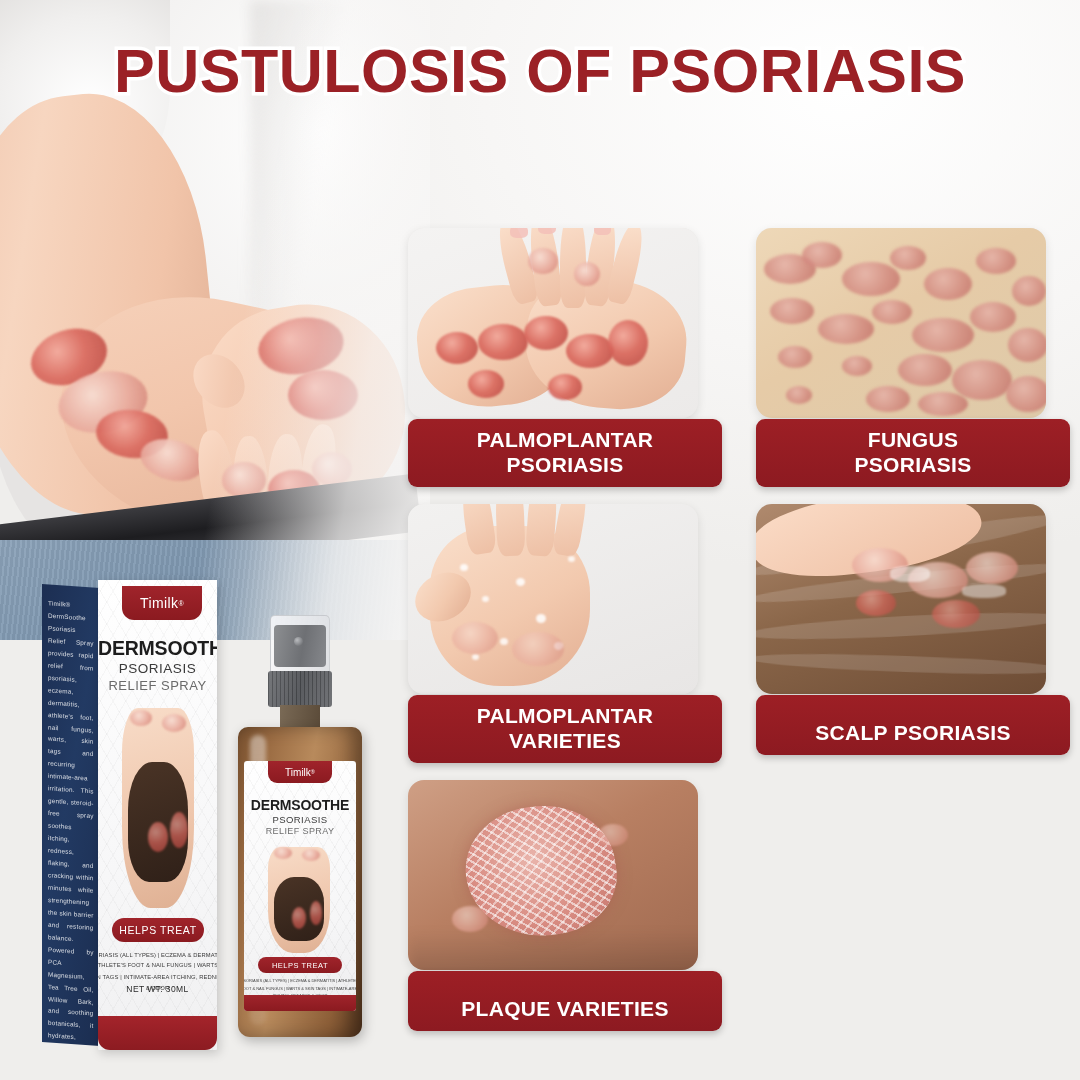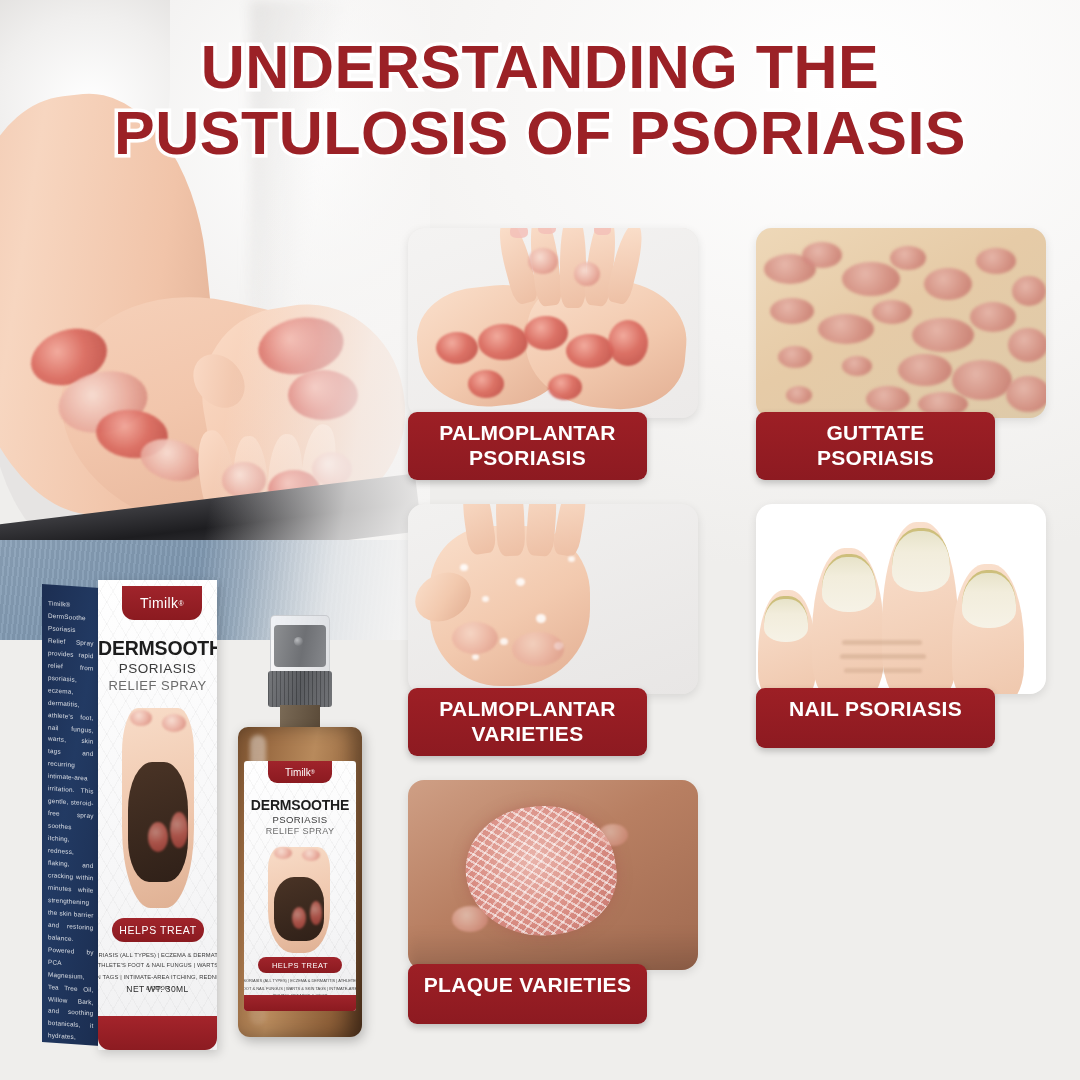--- a/index.html
+++ b/index.html
@@ -133,30 +133,30 @@
   .card{ position:relative; width:290px; height:262px; }
   .card-photo{
     position:absolute; left:0; top:0;
     width:290px; height:190px;
     border-radius:16px;
     overflow:hidden;
     background:#e9e7e5;
     box-shadow:0 3px 10px rgba(0,0,0,.10);
   }
   .card-label{
-    position:absolute; left:0; top:184px;
-    width:239px; min-height:60px;
+    position:absolute; left:0; top:191px;
+    width:314px; min-height:60px;
     background:linear-gradient(180deg,#9d1f25 0%,#8d1a21 100%);
     border-radius:9px;
     color:#fff;
     font-weight:700;
     font-size:21px;
     line-height:1.18;
     letter-spacing:.3px;
-    display:flex; align-items:flex-start; justify-content:center;
+    display:flex; align-items:flex-end; justify-content:center;
     text-align:center;
     padding:9px 6px;
     box-shadow:0 3px 7px rgba(0,0,0,.22);
   }
   .card-label.two-line{ min-height:66px; }
 
   
   .ph{ position:absolute; inset:0; }
   .sp{ position:absolute; border-radius:50%; filter:blur(1px); }
 
@@ -383,21 +383,20 @@
     <div class="patch" style="left:288px; top:370px; width:70px; height:50px;"></div>
     <div class="patch pale" style="left:222px; top:462px; width:44px; height:36px;"></div>
     <div class="patch" style="left:268px; top:470px; width:52px; height:38px;"></div>
     <div class="patch pale" style="left:312px; top:452px; width:40px; height:34px;"></div>
 
     <div class="bgp-belt"></div>
     <div class="bgp-jeans"></div>
   </div>
 
   <div class="title-block">
-    <span class="title-line l1">UNDERSTANDING THE</span>
     <span class="title-line l2">PUSTULOSIS OF PSORIASIS</span>
   </div>
 
   <div class="grid">
 
     <div class="card">
       <div class="card-photo">
         <div class="ph ph-hands">
           <div class="hand-shape" style="left:10px;  top:58px;  width:150px; height:120px; transform:rotate(-6deg);"></div>
           <div class="hand-shape" style="left:118px; top:52px;  width:160px; height:128px; transform:rotate(5deg);"></div>
@@ -445,21 +444,21 @@
           <div class="gt" style="left:86px; top:128px; width:30px; height:20px;"></div>
           <div class="gt" style="left:142px;top:126px; width:54px; height:32px;"></div>
           <div class="gt" style="left:196px;top:132px; width:60px; height:40px;"></div>
           <div class="gt" style="left:250px;top:148px; width:44px; height:36px;"></div>
           <div class="gt" style="left:110px;top:158px; width:44px; height:26px;"></div>
           <div class="gt" style="left:162px;top:164px; width:50px; height:24px;"></div>
           <div class="gt" style="left:30px; top:158px; width:26px; height:18px;"></div>
         </div>
       </div>
       <div class="card-label two-line">
-        <span><span class="nowrap">GUTTATE</span><br><span class="nowrap">PSORIASIS</span></span>
+        <span><span class="nowrap">FUNGUS</span><br><span class="nowrap">PSORIASIS</span></span>
       </div>
     </div>
 
     <div class="card">
       <div class="card-photo">
         <div class="ph ph-palm">
           <div class="hand-shape" style="left:22px; top:22px; width:160px; height:160px; border-radius:38% 42% 48% 44%;"></div>
           <div class="fngr" style="left:56px;  top:-26px; width:28px; height:76px; transform:rotate(-8deg);"></div>
           <div class="fngr" style="left:88px;  top:-34px; width:28px; height:86px; transform:rotate(-2deg);"></div>
           <div class="fngr" style="left:120px; top:-32px; width:28px; height:84px; transform:rotate(4deg);"></div>
@@ -475,41 +474,42 @@
           <div class="sp" style="left:160px;top:52px; width:7px;  height:6px; background:rgba(255,255,255,.8);"></div>
           <div class="patch pale" style="left:44px; top:118px; width:46px; height:32px; opacity:.55;"></div>
           <div class="patch pale" style="left:104px;top:128px; width:52px; height:34px; opacity:.5;"></div>
         </div>
       </div>
       <div class="card-label two-line">
         <span><span class="nowrap">PALMOPLANTAR</span><br><span class="nowrap">VARIETIES</span></span>
       </div>
     </div>
 
-
     <div class="card">
       <div class="card-photo">
-        <div class="ph ph-nails">
-          <div class="nfing" style="left:2px;   top:86px;  width:58px;  height:116px;"></div>
-          <div class="nnail" style="left:8px;   top:92px;  width:44px;  height:46px;"></div>
-          <div class="nfing" style="left:56px;  top:44px;  width:72px;  height:158px;"></div>
-          <div class="nnail" style="left:66px;  top:50px;  width:54px;  height:58px;"></div>
-          <div class="nfing" style="left:126px; top:18px;  width:76px;  height:186px;"></div>
-          <div class="nnail" style="left:136px; top:24px;  width:58px;  height:64px;"></div>
-          <div class="nfing" style="left:196px; top:60px;  width:72px;  height:146px;"></div>
-          <div class="nnail" style="left:206px; top:66px;  width:54px;  height:58px;"></div>
-          <div class="sp" style="left:86px;  top:136px; width:80px; height:5px; background:rgba(190,150,120,.35); border-radius:3px;"></div>
-          <div class="sp" style="left:84px;  top:150px; width:86px; height:5px; background:rgba(190,150,120,.35); border-radius:3px;"></div>
-          <div class="sp" style="left:88px;  top:164px; width:78px; height:5px; background:rgba(190,150,120,.3);  border-radius:3px;"></div>
+        <div class="ph ph-scalp">
+          <div class="hairline" style="left:-10px; top:30px;  width:320px; height:22px; transform:rotate(-10deg);"></div>
+          <div class="hairline" style="left:-10px; top:70px;  width:320px; height:18px; transform:rotate(-6deg);"></div>
+          <div class="hairline" style="left:-10px; top:112px; width:320px; height:20px; transform:rotate(-3deg);"></div>
+          <div class="hairline" style="left:-10px; top:152px; width:320px; height:16px; transform:rotate(2deg);"></div>
+          <div class="thumb" style="left:-4px; top:-8px; width:230px; height:76px; transform:rotate(-7deg);"></div>
+          <div class="patch pale" style="left:96px;  top:44px; width:56px; height:34px; opacity:.75;"></div>
+          <div class="patch pale" style="left:152px; top:58px; width:60px; height:36px; opacity:.7;"></div>
+          <div class="patch pale" style="left:210px; top:48px; width:52px; height:32px; opacity:.7;"></div>
+          <div class="patch" style="left:100px; top:86px; width:40px; height:26px; opacity:.65;"></div>
+          <div class="patch" style="left:176px; top:96px; width:48px; height:28px; opacity:.6;"></div>
+          <div class="sp" style="left:134px; top:62px; width:40px; height:16px; background:rgba(255,255,255,.5); border-radius:40%;"></div>
+          <div class="sp" style="left:206px; top:80px; width:44px; height:14px; background:rgba(255,255,255,.45); border-radius:40%;"></div>
         </div>
       </div>
       <div class="card-label">
-        <span class="nowrap">NAIL PSORIASIS</span>
-      </div>
-    </div>
+        <span class="nowrap">SCALP PSORIASIS</span>
+      </div>
+    </div>
+
 
     <div class="card">
       <div class="card-photo">
         <div class="ph ph-plaque">
           <div class="plaque-blob"></div>
           <div class="patch pale" style="left:44px;  top:126px; width:36px; height:26px; opacity:.6;"></div>
           <div class="patch pale" style="left:190px; top:44px;  width:30px; height:22px; opacity:.5;"></div>
           <div class="sp" style="left:0px; top:150px; width:300px; height:60px; background:linear-gradient(180deg, rgba(0,0,0,0), rgba(0,0,0,.22)); border-radius:0; filter:blur(6px);"></div>
         </div>
       </div>

